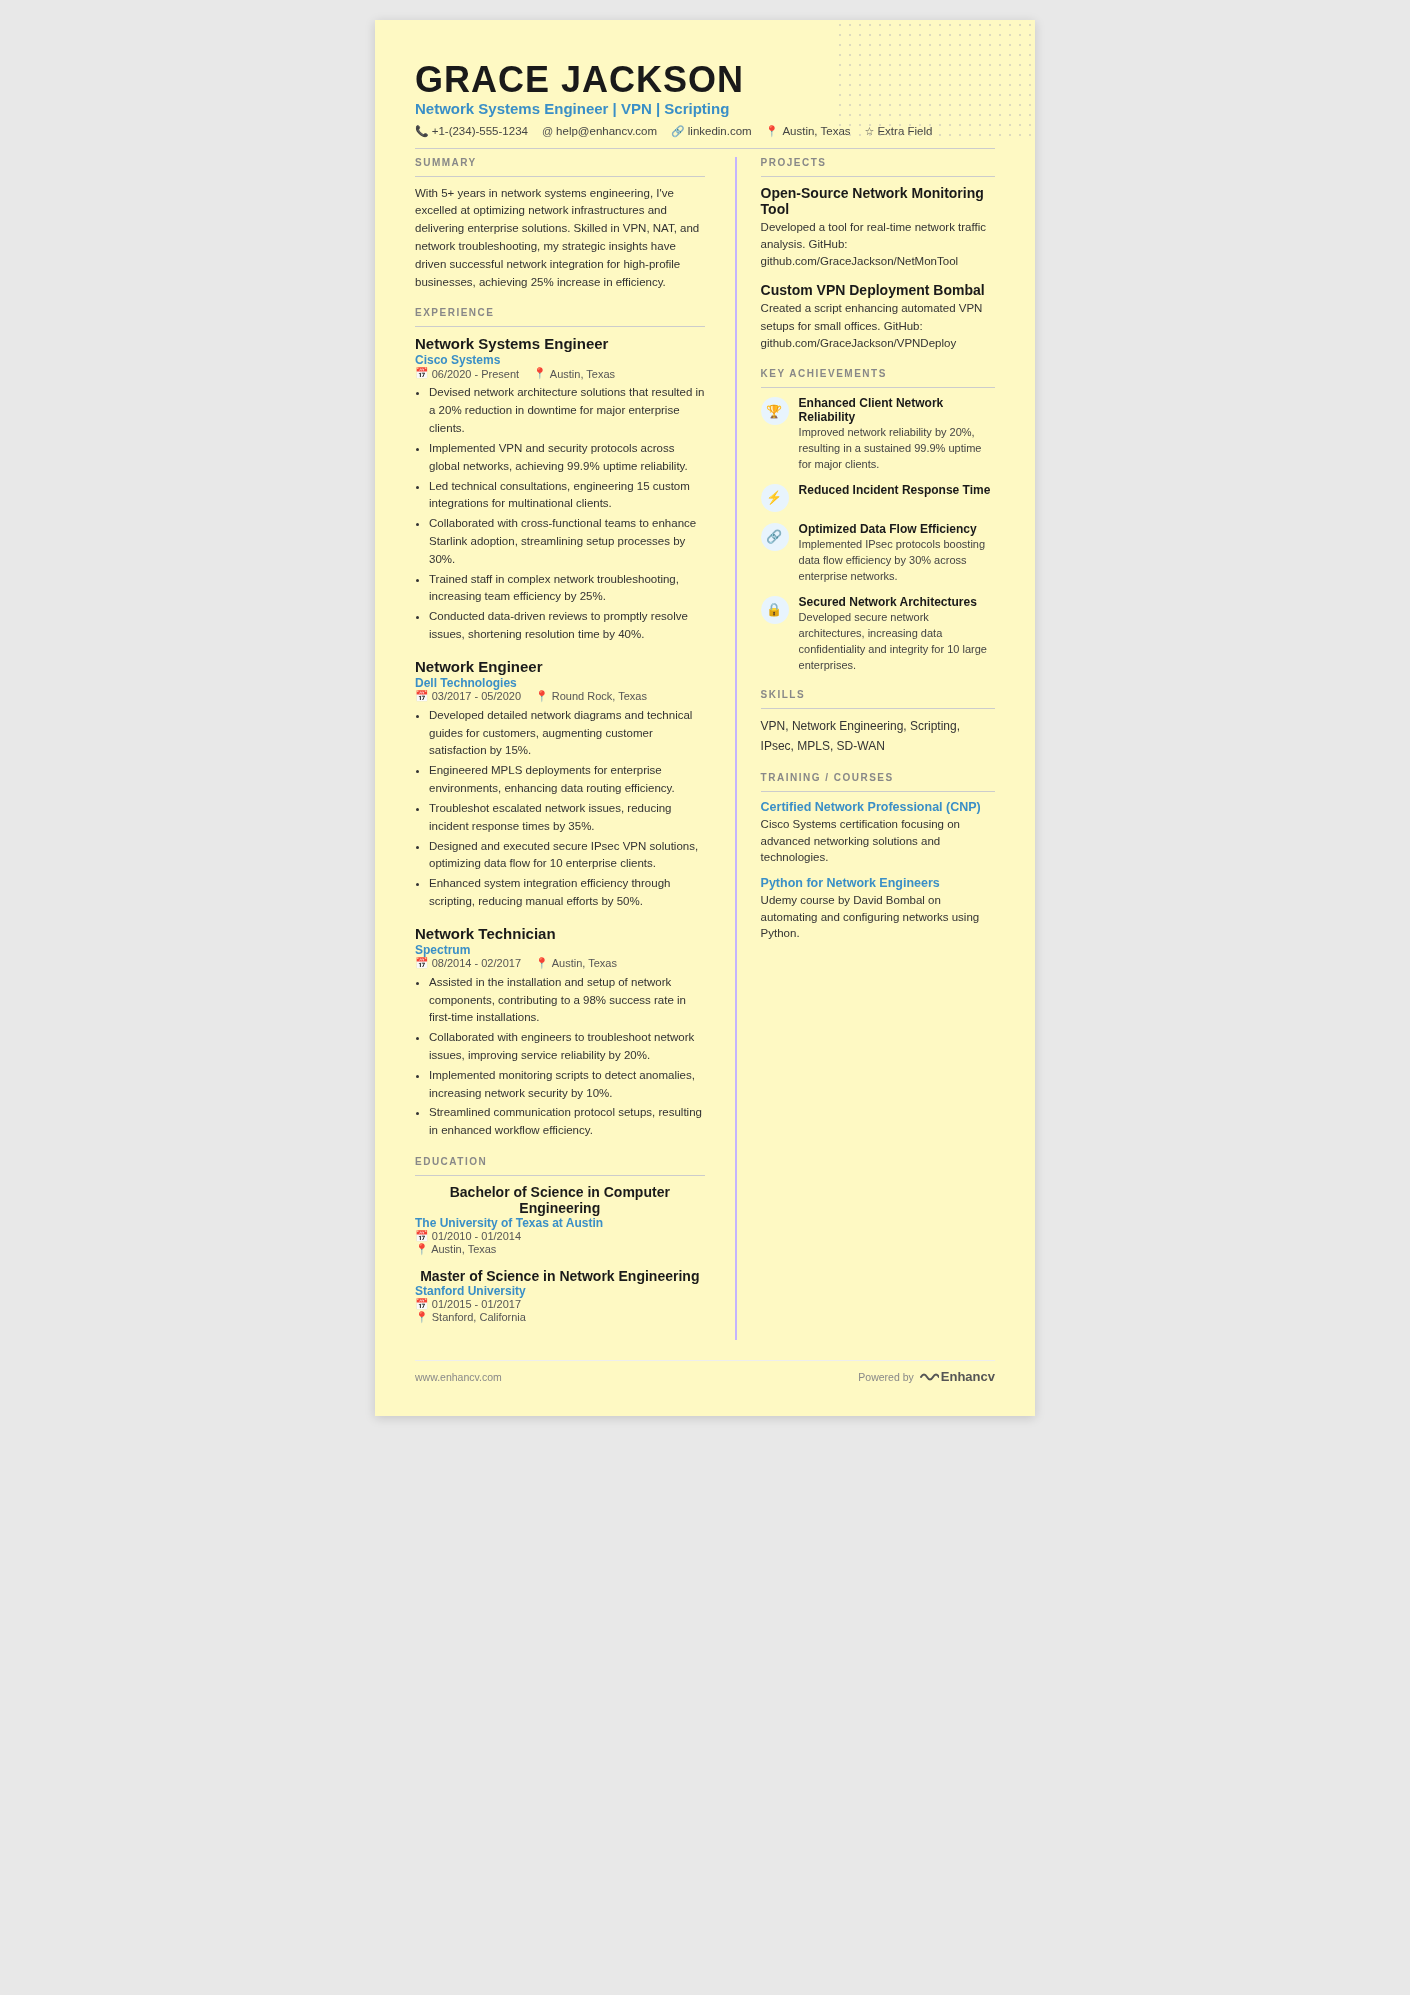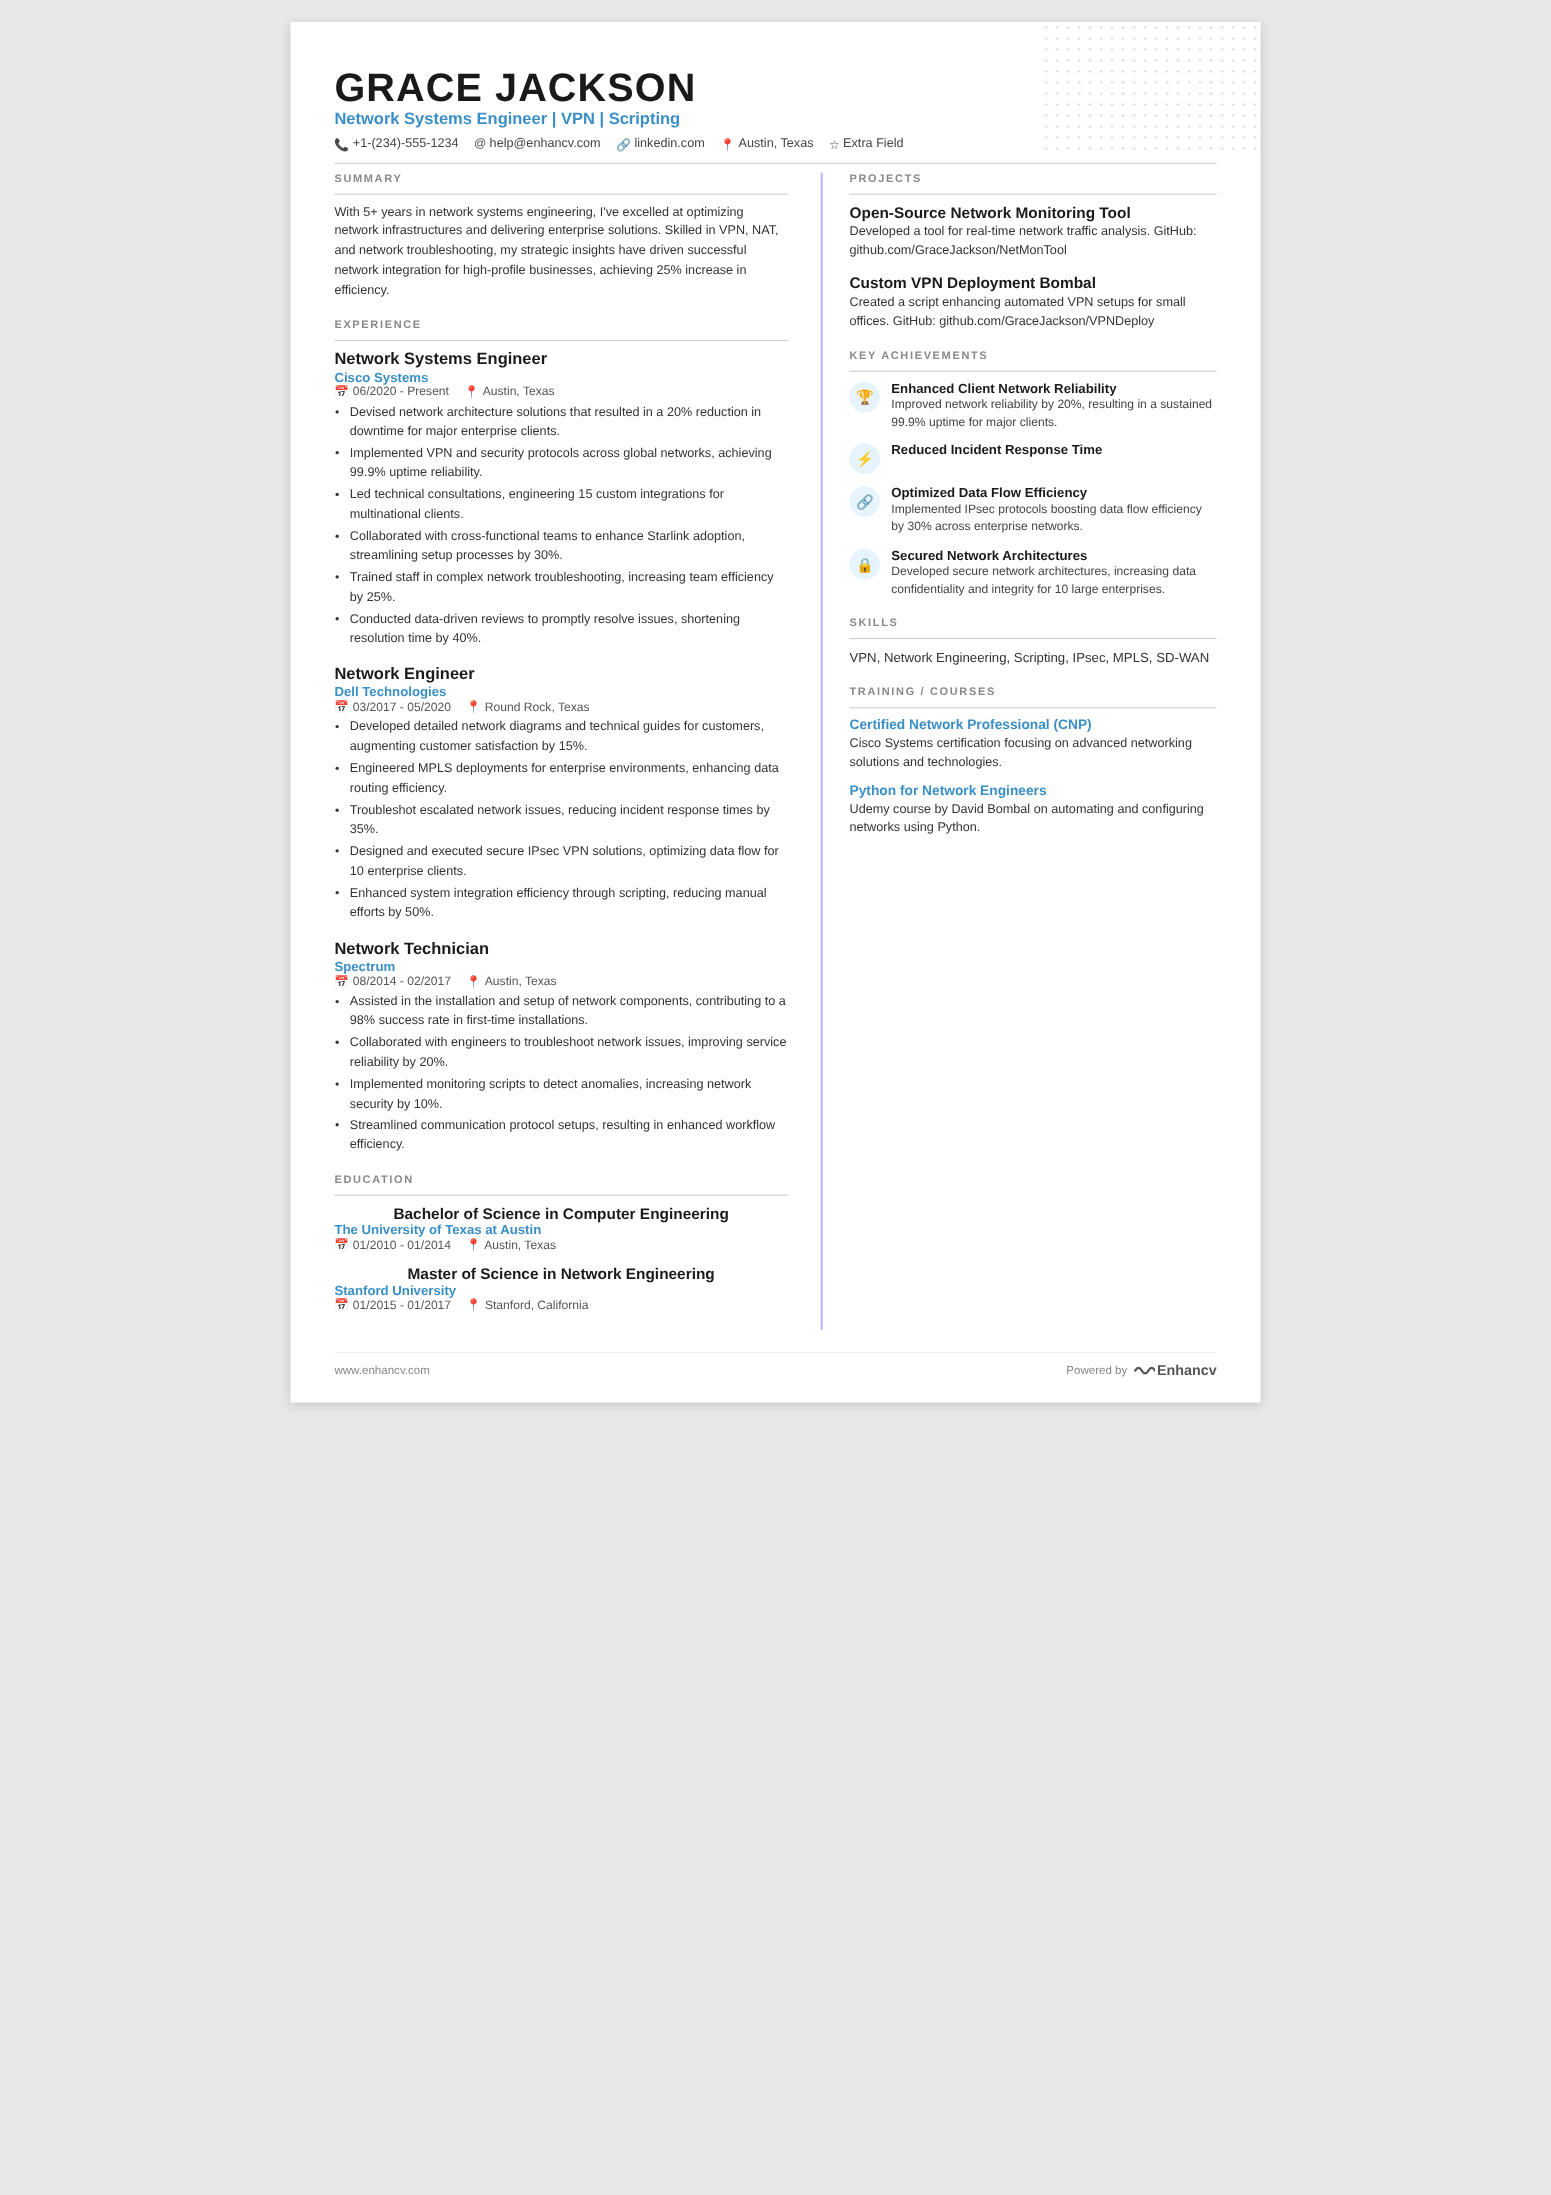--- a/index.html
+++ b/index.html
@@ -6,24 +6,24 @@
     body {
       font-family: 'Arial', sans-serif;
       background: #e8e8e8;
       display: flex;
       justify-content: center;
       align-items: flex-start;
       padding: 20px;
       min-height: 100vh;
     }
     .page {
-      background: #ffffff;
-      width: 882px;
+      background: #fef9c3;
+      width: 660px;
       min-height: 1100px;
-      padding: 40px 40px 22px 40px;
+      padding: 40px 40px 32px 40px;
       position: relative;
       box-shadow: 0 2px 10px rgba(0,0,0,0.15);
     }
     
     .page::before {
       content: '';
       position: absolute;
       top: 0;
       right: 0;
       width: 200px;
@@ -136,21 +136,21 @@
     }
     .edu-school {
       font-size: 12px;
       color: #3a8fc7;
       font-weight: 600;
     }
     .edu-meta {
       font-size: 11px;
       color: #555;
       display: flex;
-      gap: 14px;
+      flex-direction: column;
     }
 
     
     .project-entry { margin-bottom: 12px; }
     .project-title {
       font-size: 14px;
       font-weight: 700;
       color: #1a1a1a;
       margin-bottom: 2px;
     }

